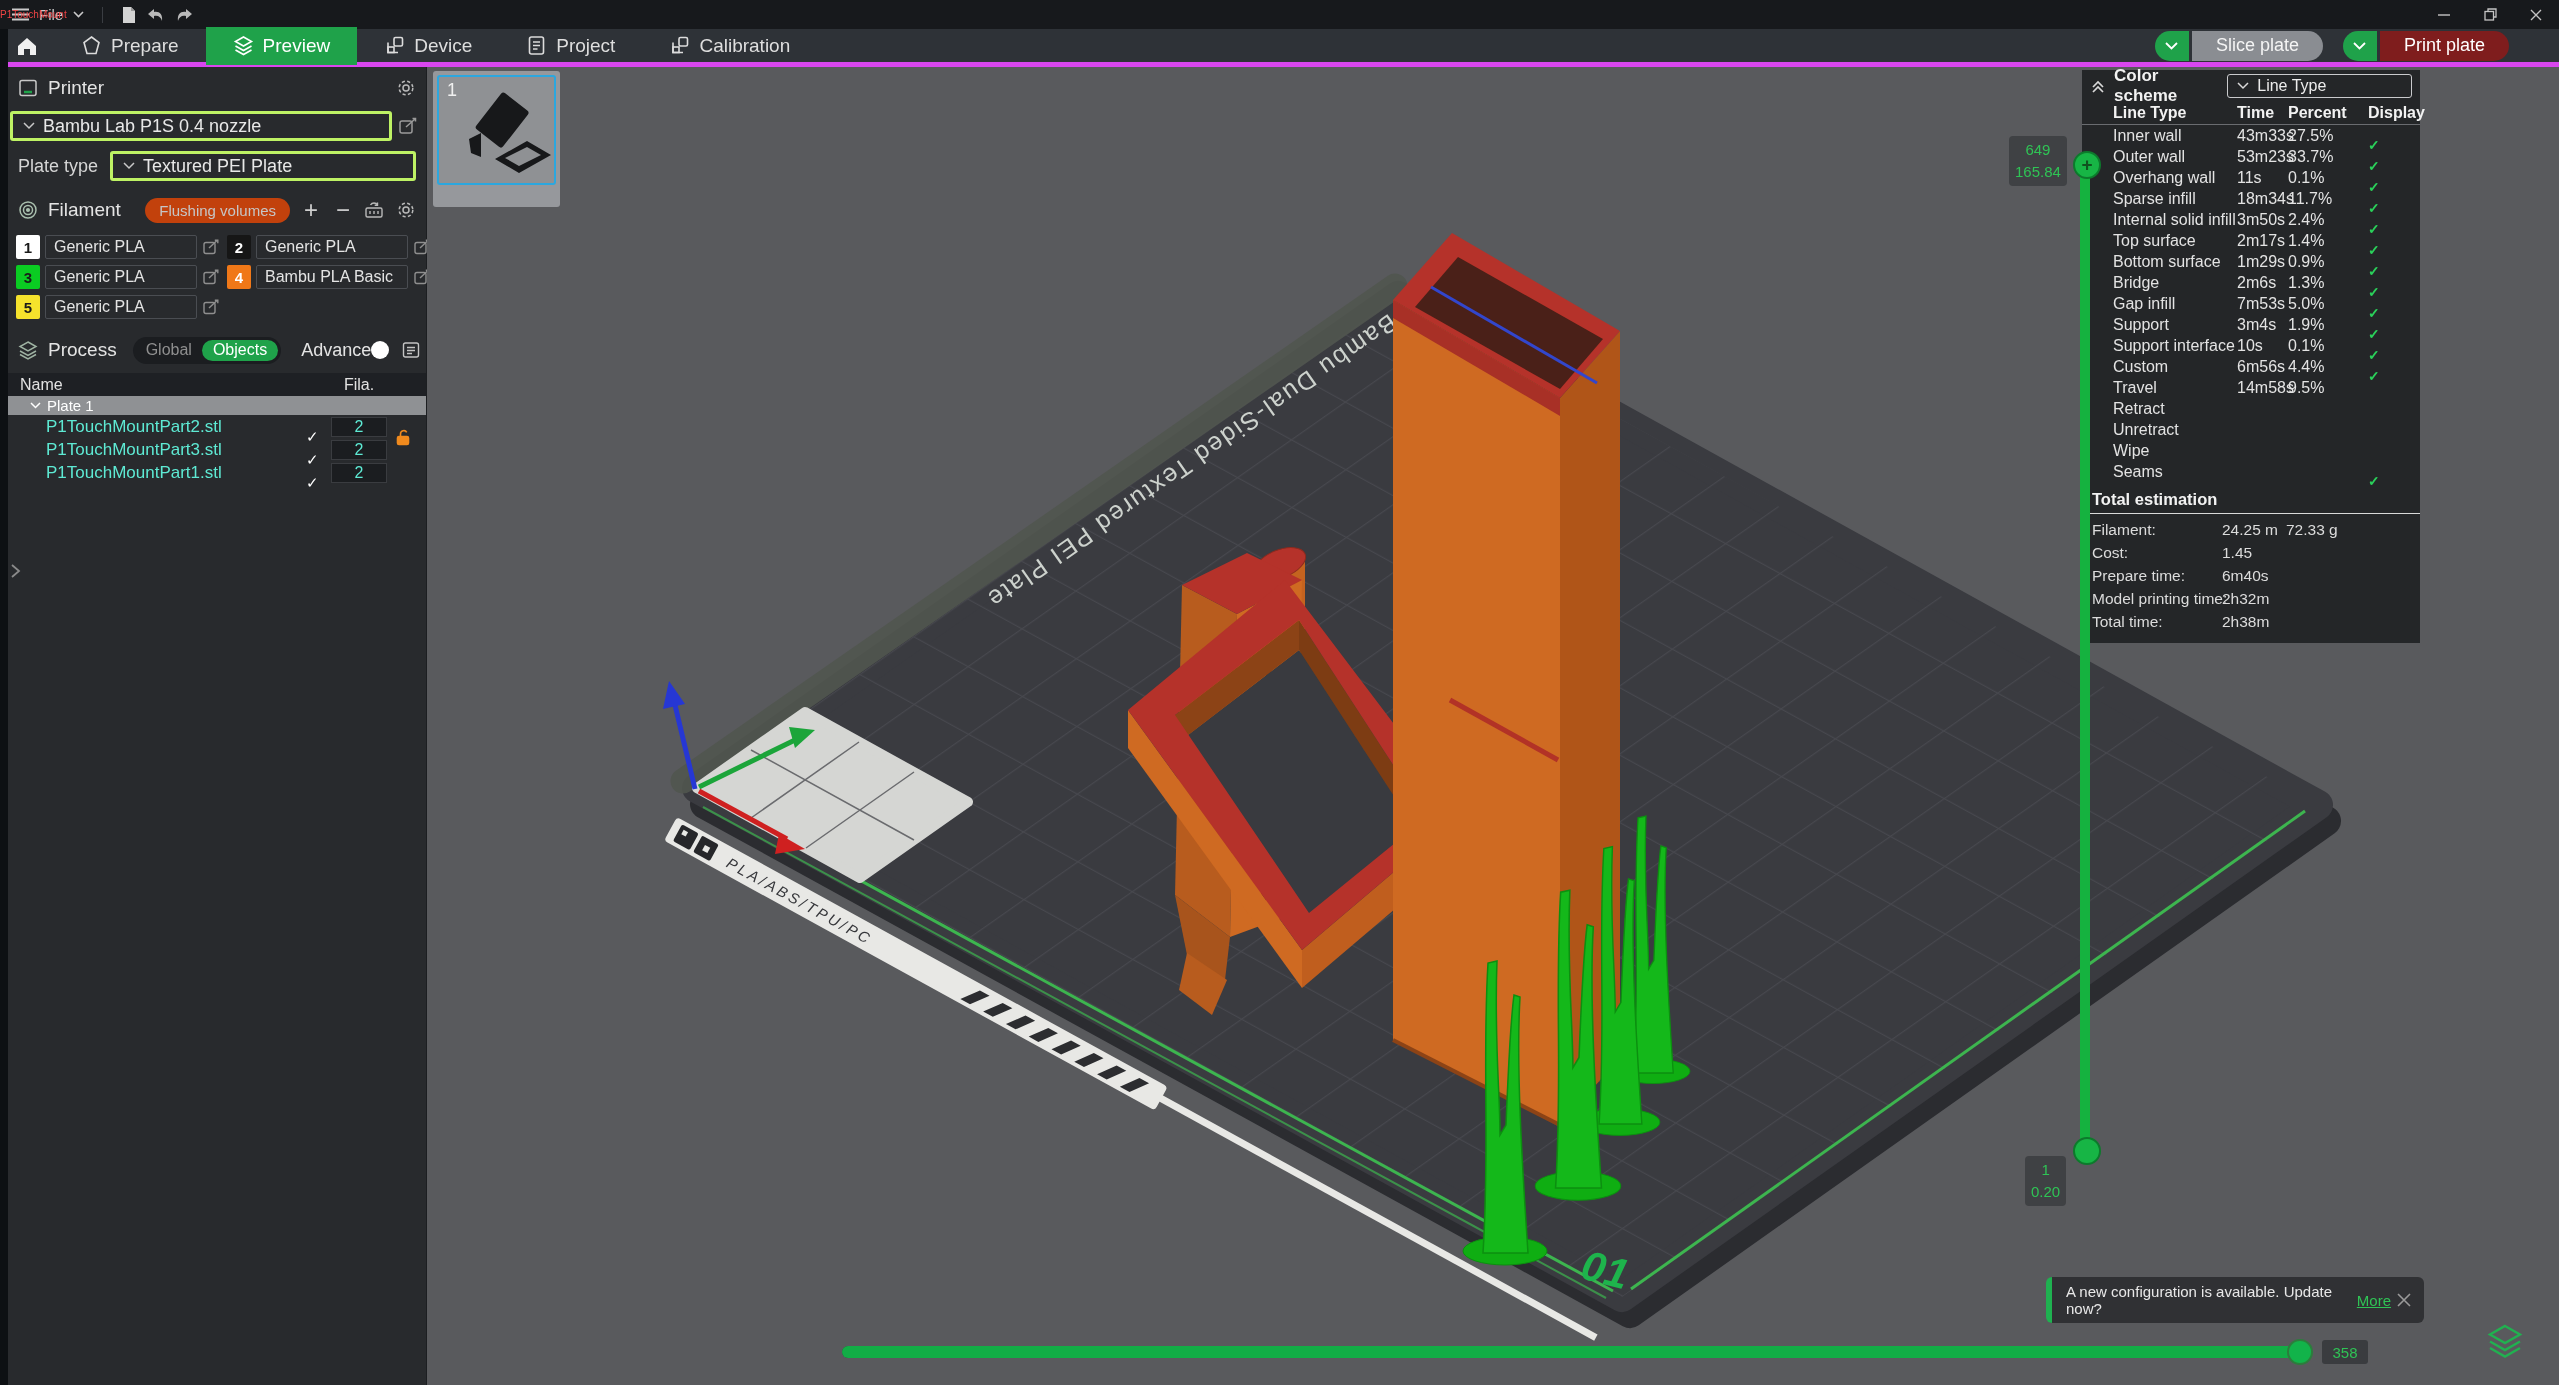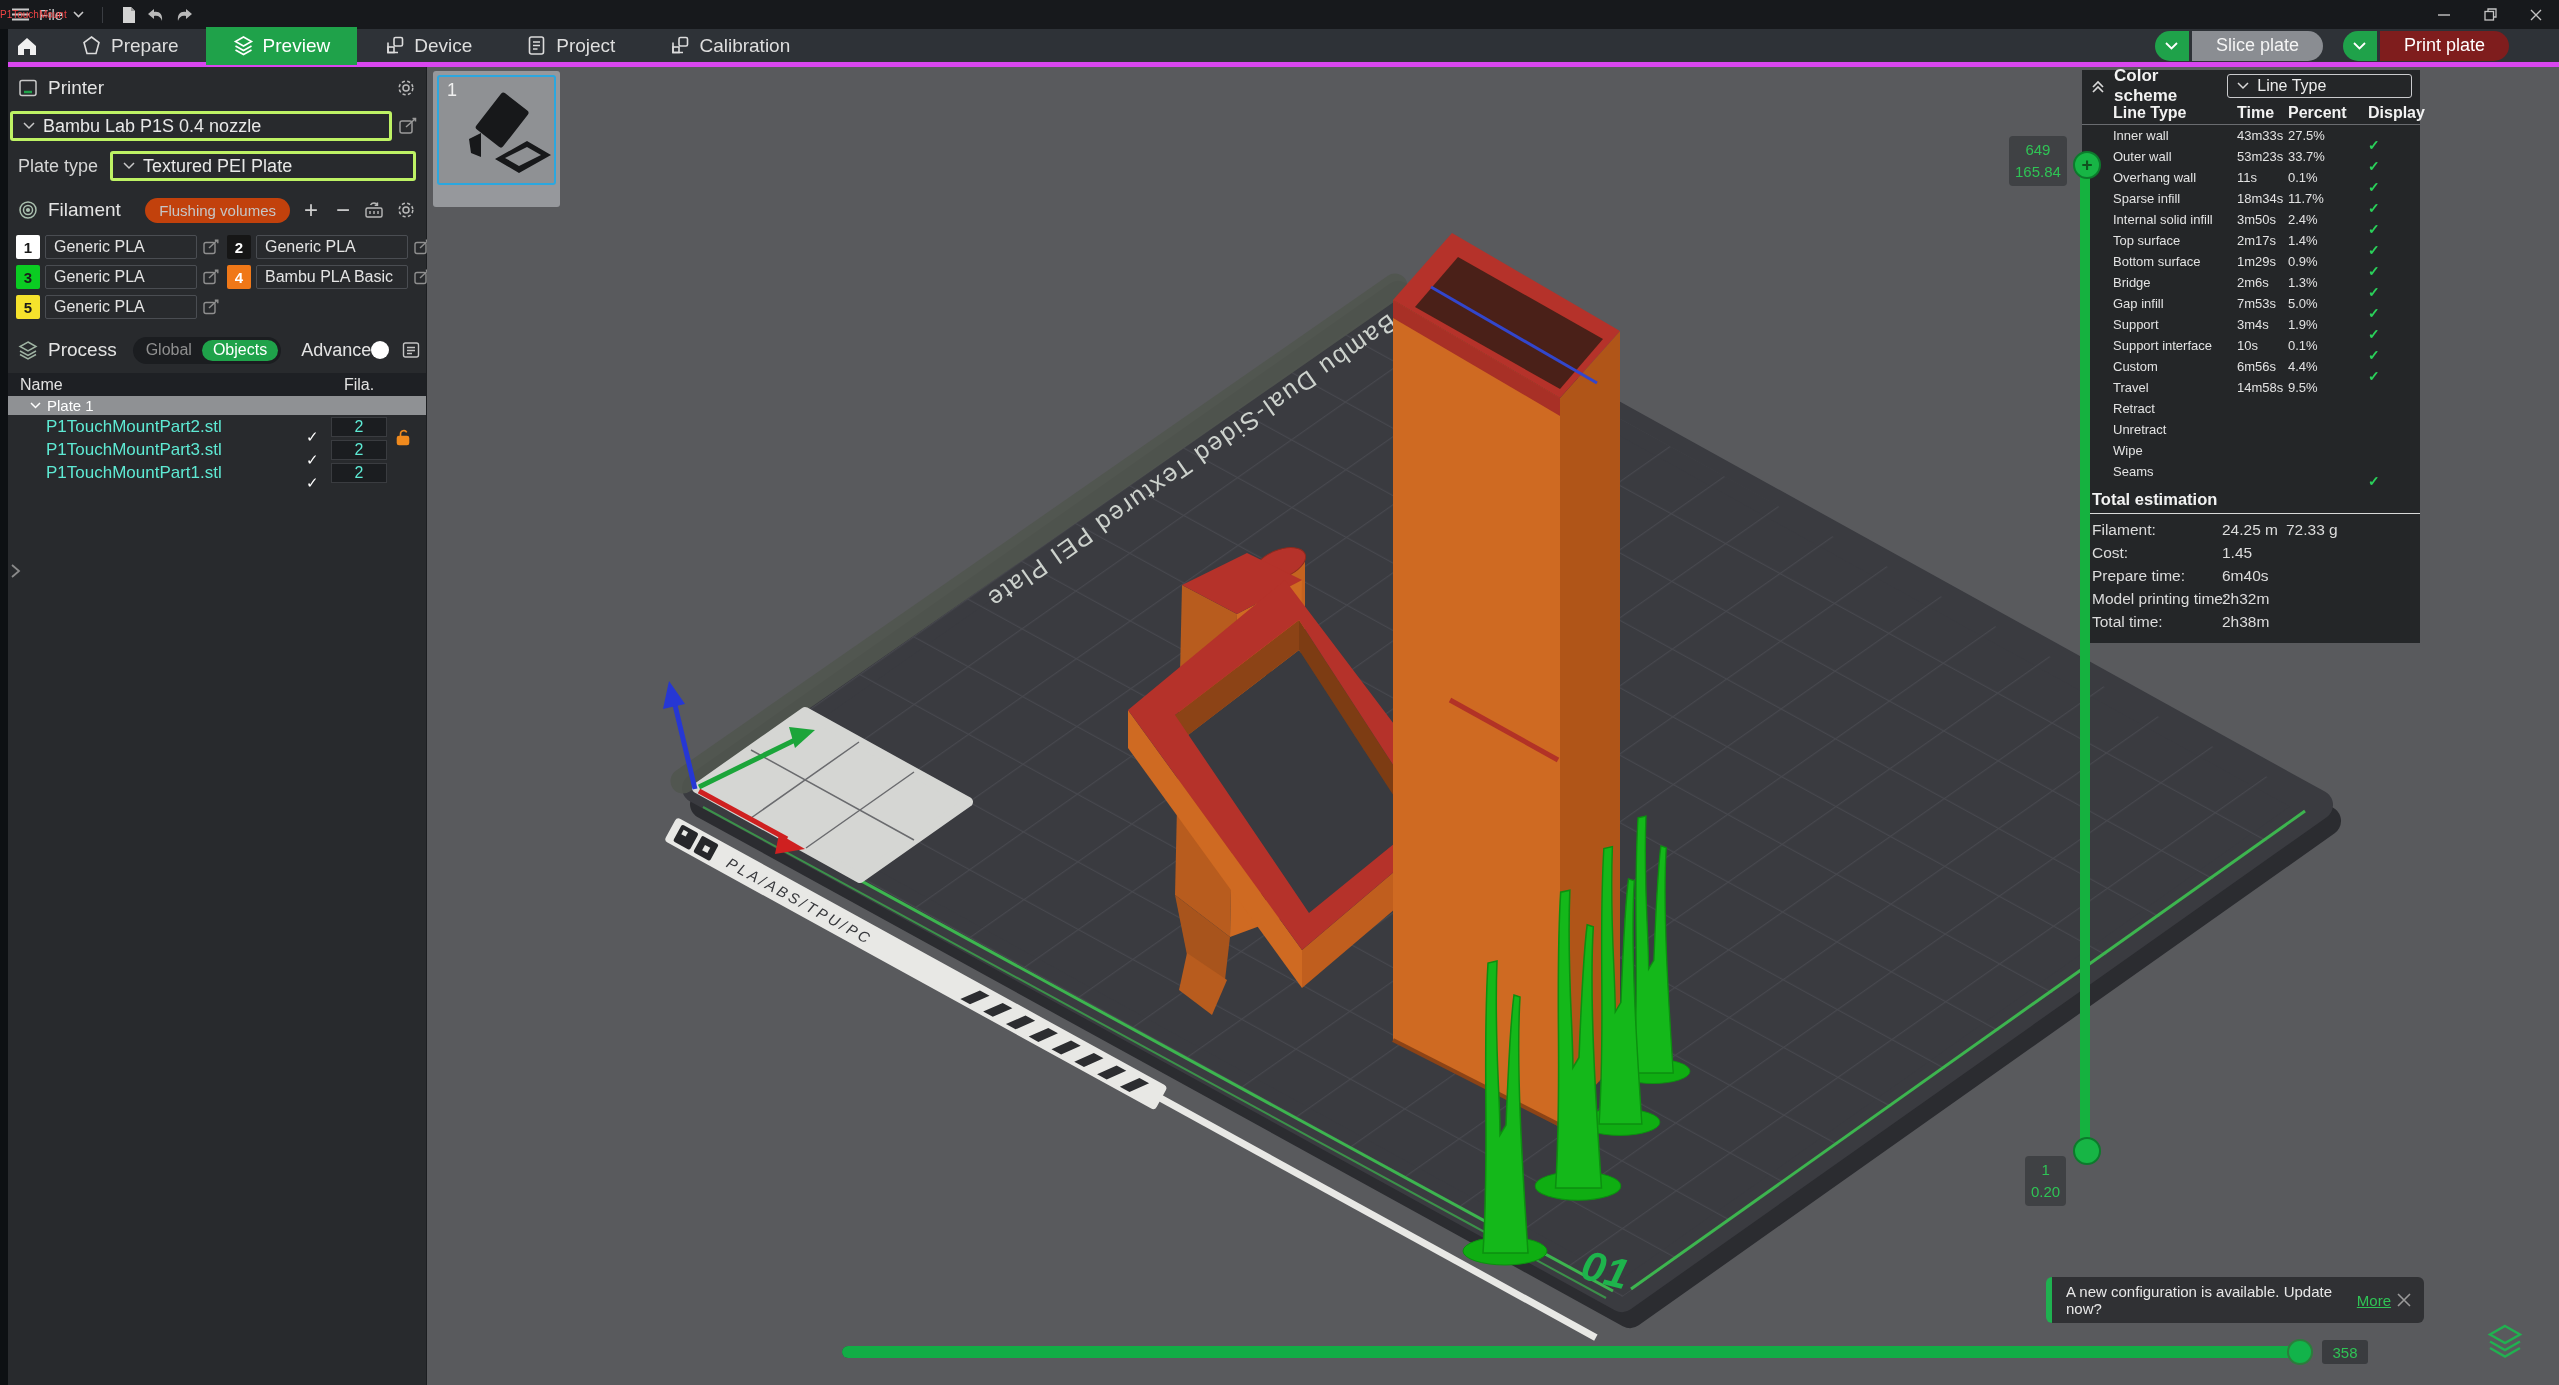--- a/index.html
+++ b/index.html
@@ -85,21 +85,21 @@
   .legend{position:absolute;left:1655px;top:3px;width:338px;background:rgba(34,36,39,0.96);
     color:#e3e3e3;padding-bottom:10px}
   .lg-head{display:flex;align-items:center;gap:8px;height:31px;padding:0 8px}
   .lg-title{font-size:17px;font-weight:bold;color:#f2f2f2}
   .lg-dd{margin-left:auto;width:196px;height:24px;border:1px solid #c9cacd;border-radius:3px;
     display:flex;align-items:center;gap:8px;padding:0 9px;font-size:16px;color:#ececec}
   .lg-cols{display:grid;grid-template-columns:21px 124px 51px 80px 1fr;padding-left:10px;
     height:24px;align-items:center;font-weight:bold;font-size:16px;color:#f2f2f2;
     border-bottom:1px solid #6a6c70}
   .lg-row{display:grid;grid-template-columns:21px 124px 51px 80px 1fr;padding-left:10px;
-    height:21px;align-items:center;font-size:13px;white-space:nowrap}
+    height:21px;align-items:center;font-size:16px;white-space:nowrap}
   .sw{width:13px;height:13px;border-radius:1px}
   .chk{width:18px;height:18px;border-radius:2px;background:#6e7074;position:relative}
   .chk.on::after{content:"✓";position:absolute;inset:0;color:#2ad05a;font-weight:bold;
     font-size:14px;line-height:18px;text-align:center}
   .lg-total{font-size:16.5px;font-weight:bold;color:#f2f2f2;padding:8px 0 4px 10px}
   .lg-total-line{border-bottom:1.5px solid #d9d9d9;margin-bottom:4px}
   .tot-row{display:grid;grid-template-columns:130px 64px 1fr;padding-left:10px;height:23px;
     align-items:center;font-size:15.5px;color:#dcdcdc;white-space:nowrap}
 
   

